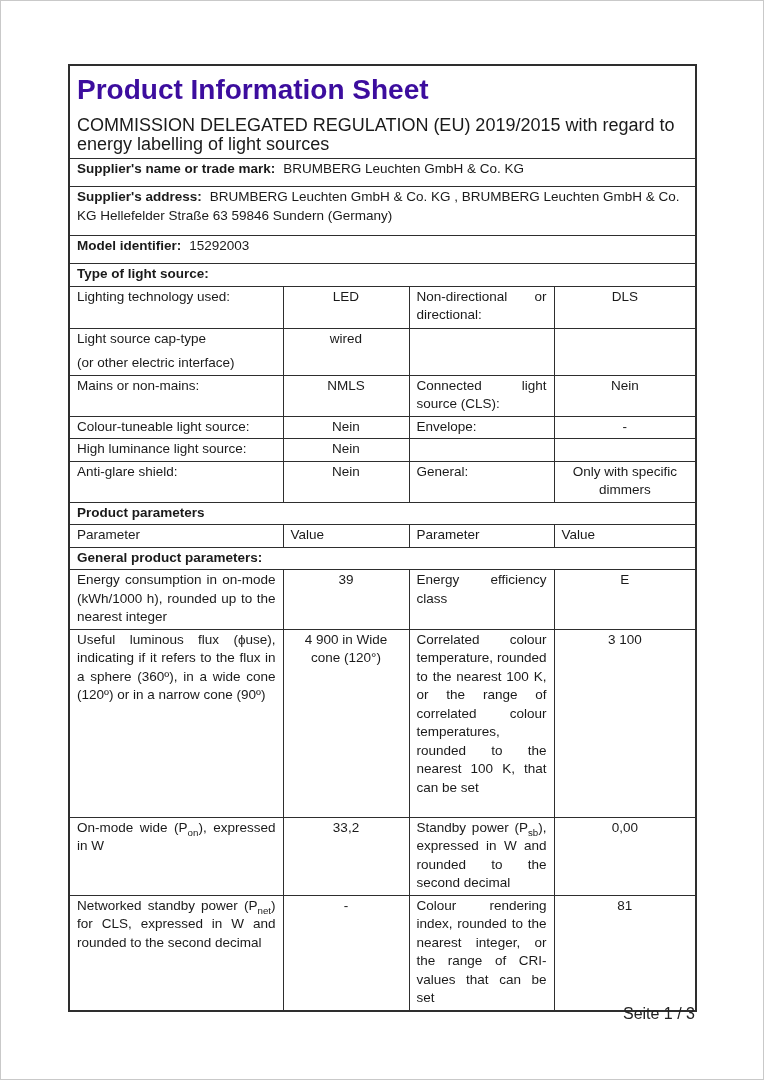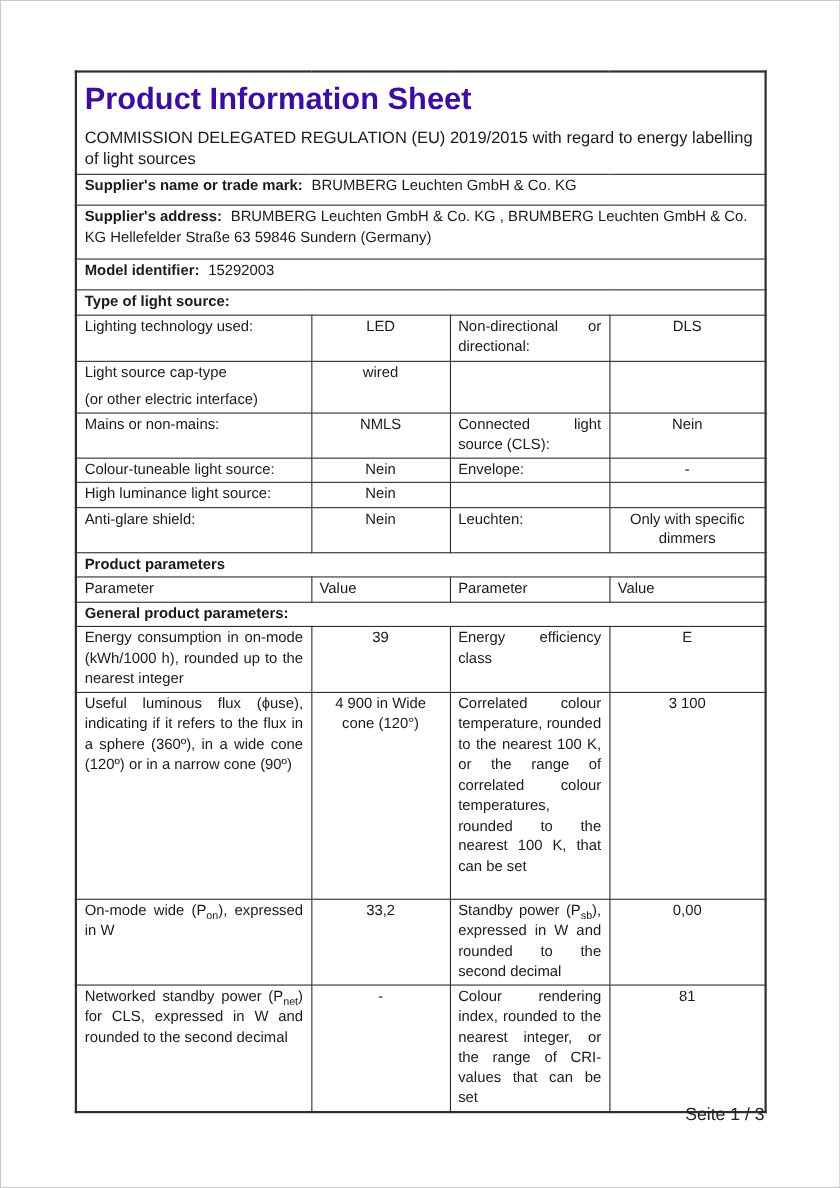--- a/index.html
+++ b/index.html
@@ -17,21 +17,21 @@
   col.c1{width:214px}col.c2{width:126px}col.c3{width:145px}col.c4{width:142px}
   td{
     border:1px solid #2e2e2e;vertical-align:top;
     padding:1px 7px 2px 7px;font-size:13.5px;line-height:18.5px;color:#1a1a1a;
   }
   td.head-block{padding:6px 7px 4px 7px;}
   .doc-title{
     color:#3c0d9e;font-size:28px;font-weight:bold;line-height:32px;
     margin:2px 0 10px 0;letter-spacing:0;
   }
-  .regulation{font-size:15px;line-height:19px;margin:0;}
+  .regulation{font-size:18px;line-height:19px;margin:0;}
   .lbl{font-weight:bold;margin-right:8px;}
   .bold{font-weight:bold;}
   .center{text-align:center;}
   .just{text-align:justify;}
   .sec-center{text-align:left;font-weight:bold;}
   .para2{margin-top:6px;}
   sub{font-size:0.72em;line-height:0;}
   .footer{
     position:absolute;right:69px;top:1005px;font-size:16px;color:#222;
   }
@@ -112,21 +112,21 @@
     <tr style="height:21px;">
       <td class="just">High luminance light source:</td>
       <td class="center">Nein</td>
       <td></td>
       <td></td>
     </tr>
 
     <tr style="height:41px;">
       <td class="just">Anti-glare shield:</td>
       <td class="center">Nein</td>
-      <td class="just">Leuchten:</td>
+      <td class="just">General:</td>
       <td class="center">Only with specific dimmers</td>
     </tr>
 
     <tr style="height:22px;">
       <td colspan="4" class="sec-center">Product parameters</td>
     </tr>
 
     <tr style="height:21px;">
       <td>Parameter</td>
       <td>Value</td>

